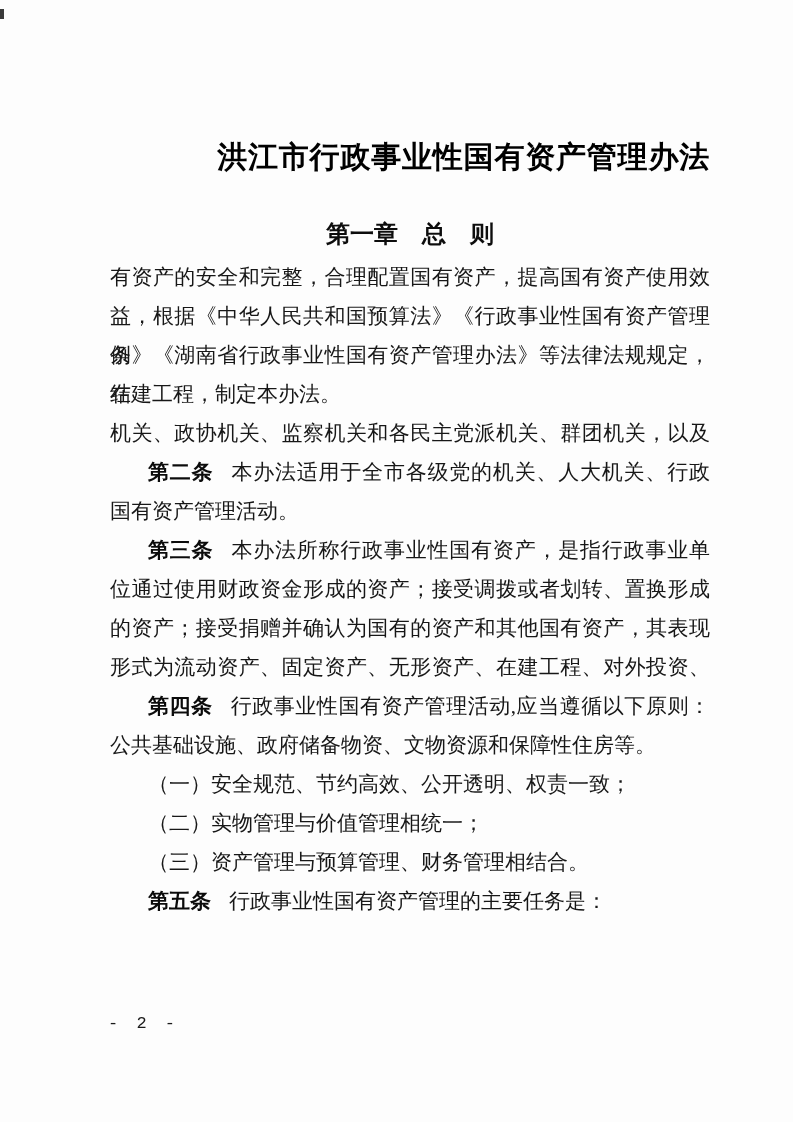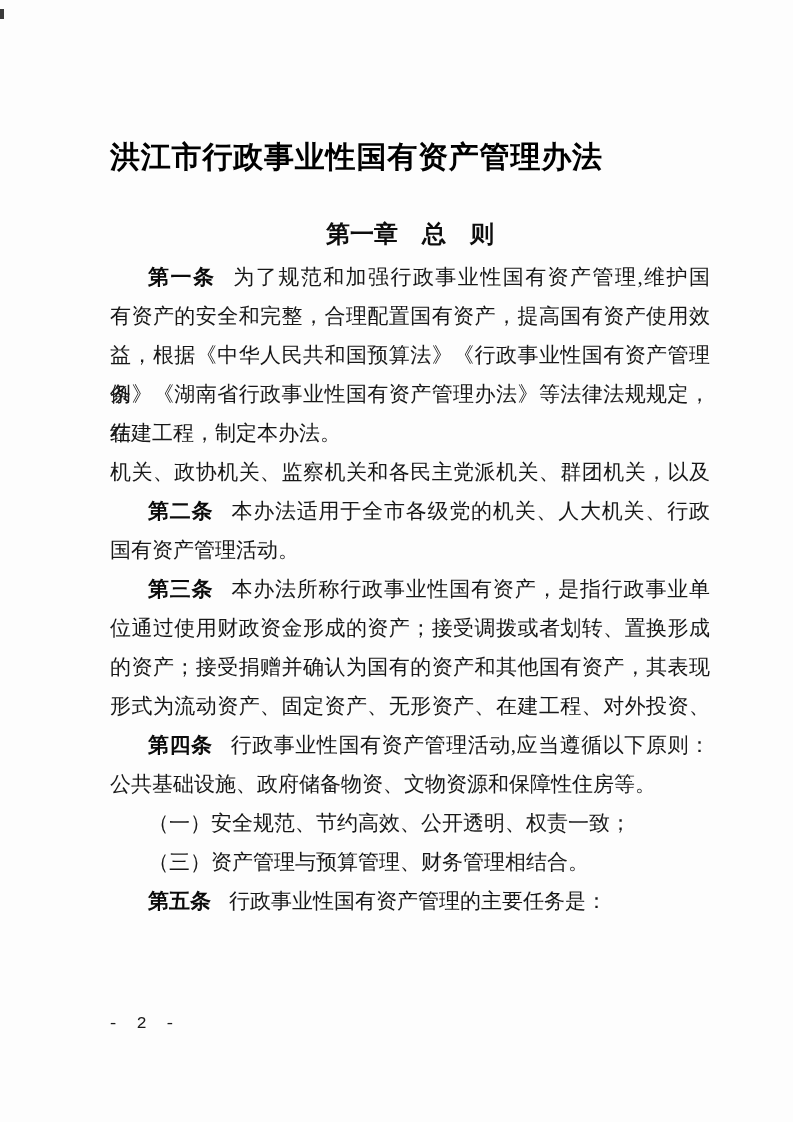--- a/index.html
+++ b/index.html
@@ -20,21 +20,21 @@
     left: 0; top: 9px;
     width: 4px; height: 10px;
     background: #3a3a3a;
   }
 
   .doc-title {
     position: absolute;
     top: 140px; left: 110px;
     width: 600px;
     margin: 0;
-    text-align: left;
+    text-align: right;
     font-size: 30px;
     line-height: 34px;
     font-weight: 700;
     letter-spacing: 0.8px;
     color: #000;
     white-space: nowrap;
   }
 
   .chapter-heading {
     position: absolute;
@@ -92,23 +92,20 @@
 <div class="page">
 
   <div class="scan-artifact"></div>
 
   <h1 class="doc-title">洪江市行政事业性国有资产管理办法</h1>
 
   <h2 class="chapter-heading">第一章　总　则</h2>
 
   <div class="body-block">
 
-    <div class="line indent justify">
-      <span class="article-label">第一条</span><span>为了规范和加强行政事业性国有资产管理,维护国</span>
-    </div>
     <div class="line justify">
       <span>有资产的安全和完整，合理配置国有资产，提高国有资产使用效</span>
     </div>
     <div class="line justify">
       <span>益，根据《中华人民共和国预算法》《行政事业性国有资产管理条</span>
     </div>
     <div class="line justify">
       <span>例》《湖南省行政事业性国有资产管理办法》等法律法规规定，结</span>
     </div>
     <div class="line">
@@ -141,20 +138,23 @@
       <span class="article-label">第四条</span><span>行政事业性国有资产管理活动,应当遵循以下原则：</span>
     </div>
 
     <div class="line">
       <span>公共基础设施、政府储备物资、文物资源和保障性住房等。</span>
     </div>
     <div class="line indent">
       <span>（一）安全规范、节约高效、公开透明、权责一致；</span>
     </div>
     <div class="line indent">
+      <span>（二）实物管理与价值管理相统一；</span>
+    </div>
+    <div class="line indent">
       <span>（三）资产管理与预算管理、财务管理相结合。</span>
     </div>
 
     <div class="line indent">
       <span class="article-label">第五条</span><span>行政事业性国有资产管理的主要任务是：</span>
     </div>
 
   </div>
 
   <div class="page-number">- 2 -</div>

